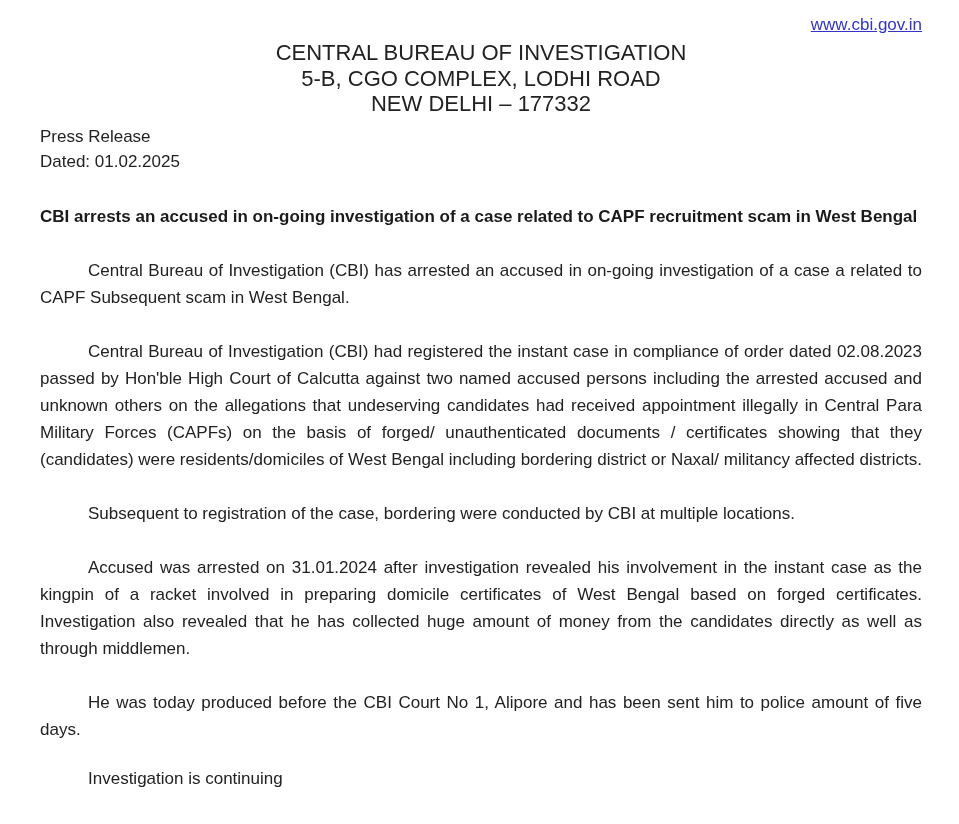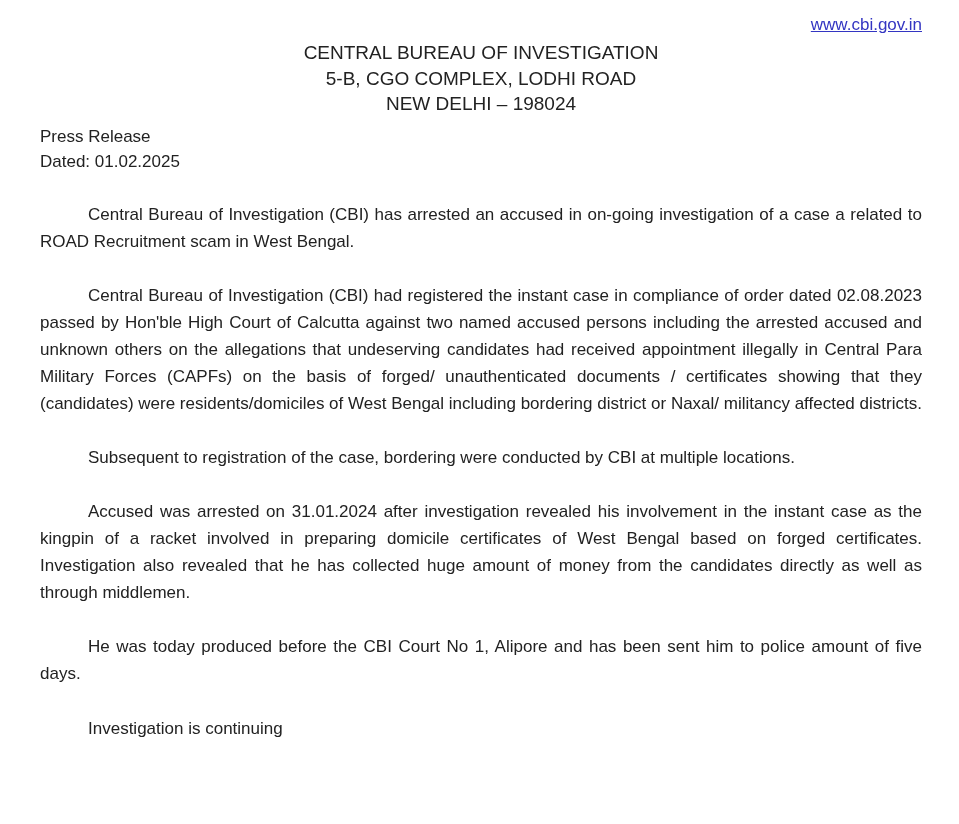--- a/index.html
+++ b/index.html
@@ -20,21 +20,21 @@
     font-size: 17px;
     line-height: 22px;
   }
   .site-link {
     color: #3335c2;
     text-decoration: underline;
     cursor: pointer;
   }
   .letterhead {
     text-align: center;
-    font-size: 19px;
+    font-size: 22px;
     line-height: 25.5px;
     margin-top: 4px;
     color: #222222;
   }
   .release-info {
     text-align: left;
     font-size: 17px;
     line-height: 25px;
     margin-top: 7px;
     color: #222222;
@@ -48,44 +48,45 @@
     color: #1a1a1a;
   }
   .body-paragraph {
     font-size: 17px;
     line-height: 27px;
     text-align: justify;
     text-indent: 48px;
     margin-top: 27px;
     color: #222222;
   }
-  .body-paragraph.no-gap { margin-top: 28px; }
+  .body-paragraph.no-gap { margin-top: 22px; }
 </style>
 </head>
 <body>
 
 <div class="page">
 
   <div class="top-link-row">
     <a href="#" class="site-link">www.cbi.gov.in</a>
   </div>
 
   <div class="letterhead">
     <div>CENTRAL BUREAU OF INVESTIGATION</div>
     <div>5-B, CGO COMPLEX, LODHI ROAD</div>
-    <div>NEW DELHI – 198024</div>
+    <div>NEW DELHI – 177332</div>
   </div>
 
   <div class="release-info">
     <div>Press Release</div>
     <div>Dated: 01.02.2025</div>
   </div>
 
+  <div class="subject">CBI arrests an accused in on-going investigation of a case related to CAPF recruitment scam in West Bengal</div>
 
-  <p class="body-paragraph">Central Bureau of Investigation (CBI) has arrested an accused in on-going investigation of a case a related to ROAD Recruitment scam in West Bengal.</p>
+  <p class="body-paragraph">Central Bureau of Investigation (CBI) has arrested an accused in on-going investigation of a case a related to CAPF Subsequent scam in West Bengal.</p>
 
   <p class="body-paragraph">Central Bureau of Investigation (CBI) had registered the instant case in compliance of order dated 02.08.2023 passed by Hon'ble High Court of  Calcutta against two named accused persons including the arrested accused and unknown others on the allegations that undeserving candidates had received appointment illegally in Central Para Military Forces (CAPFs) on the basis of forged/ unauthenticated documents / certificates showing that they (candidates) were residents/domiciles of West Bengal including bordering district or Naxal/ militancy affected districts.</p>
 
   <p class="body-paragraph">Subsequent to registration of the case, bordering were conducted by CBI at multiple locations.</p>
 
   <p class="body-paragraph">Accused was arrested on 31.01.2024 after investigation revealed his involvement in the instant case as the kingpin of a racket involved in preparing domicile certificates of West Bengal based on forged certificates. Investigation also revealed that he has collected huge amount of money from the candidates directly as well as through middlemen.</p>
 
   <p class="body-paragraph">He was today produced before the CBI Court No 1, Alipore and has been sent him to police amount of five days.</p>
 
   <p class="body-paragraph no-gap">Investigation is continuing</p>

